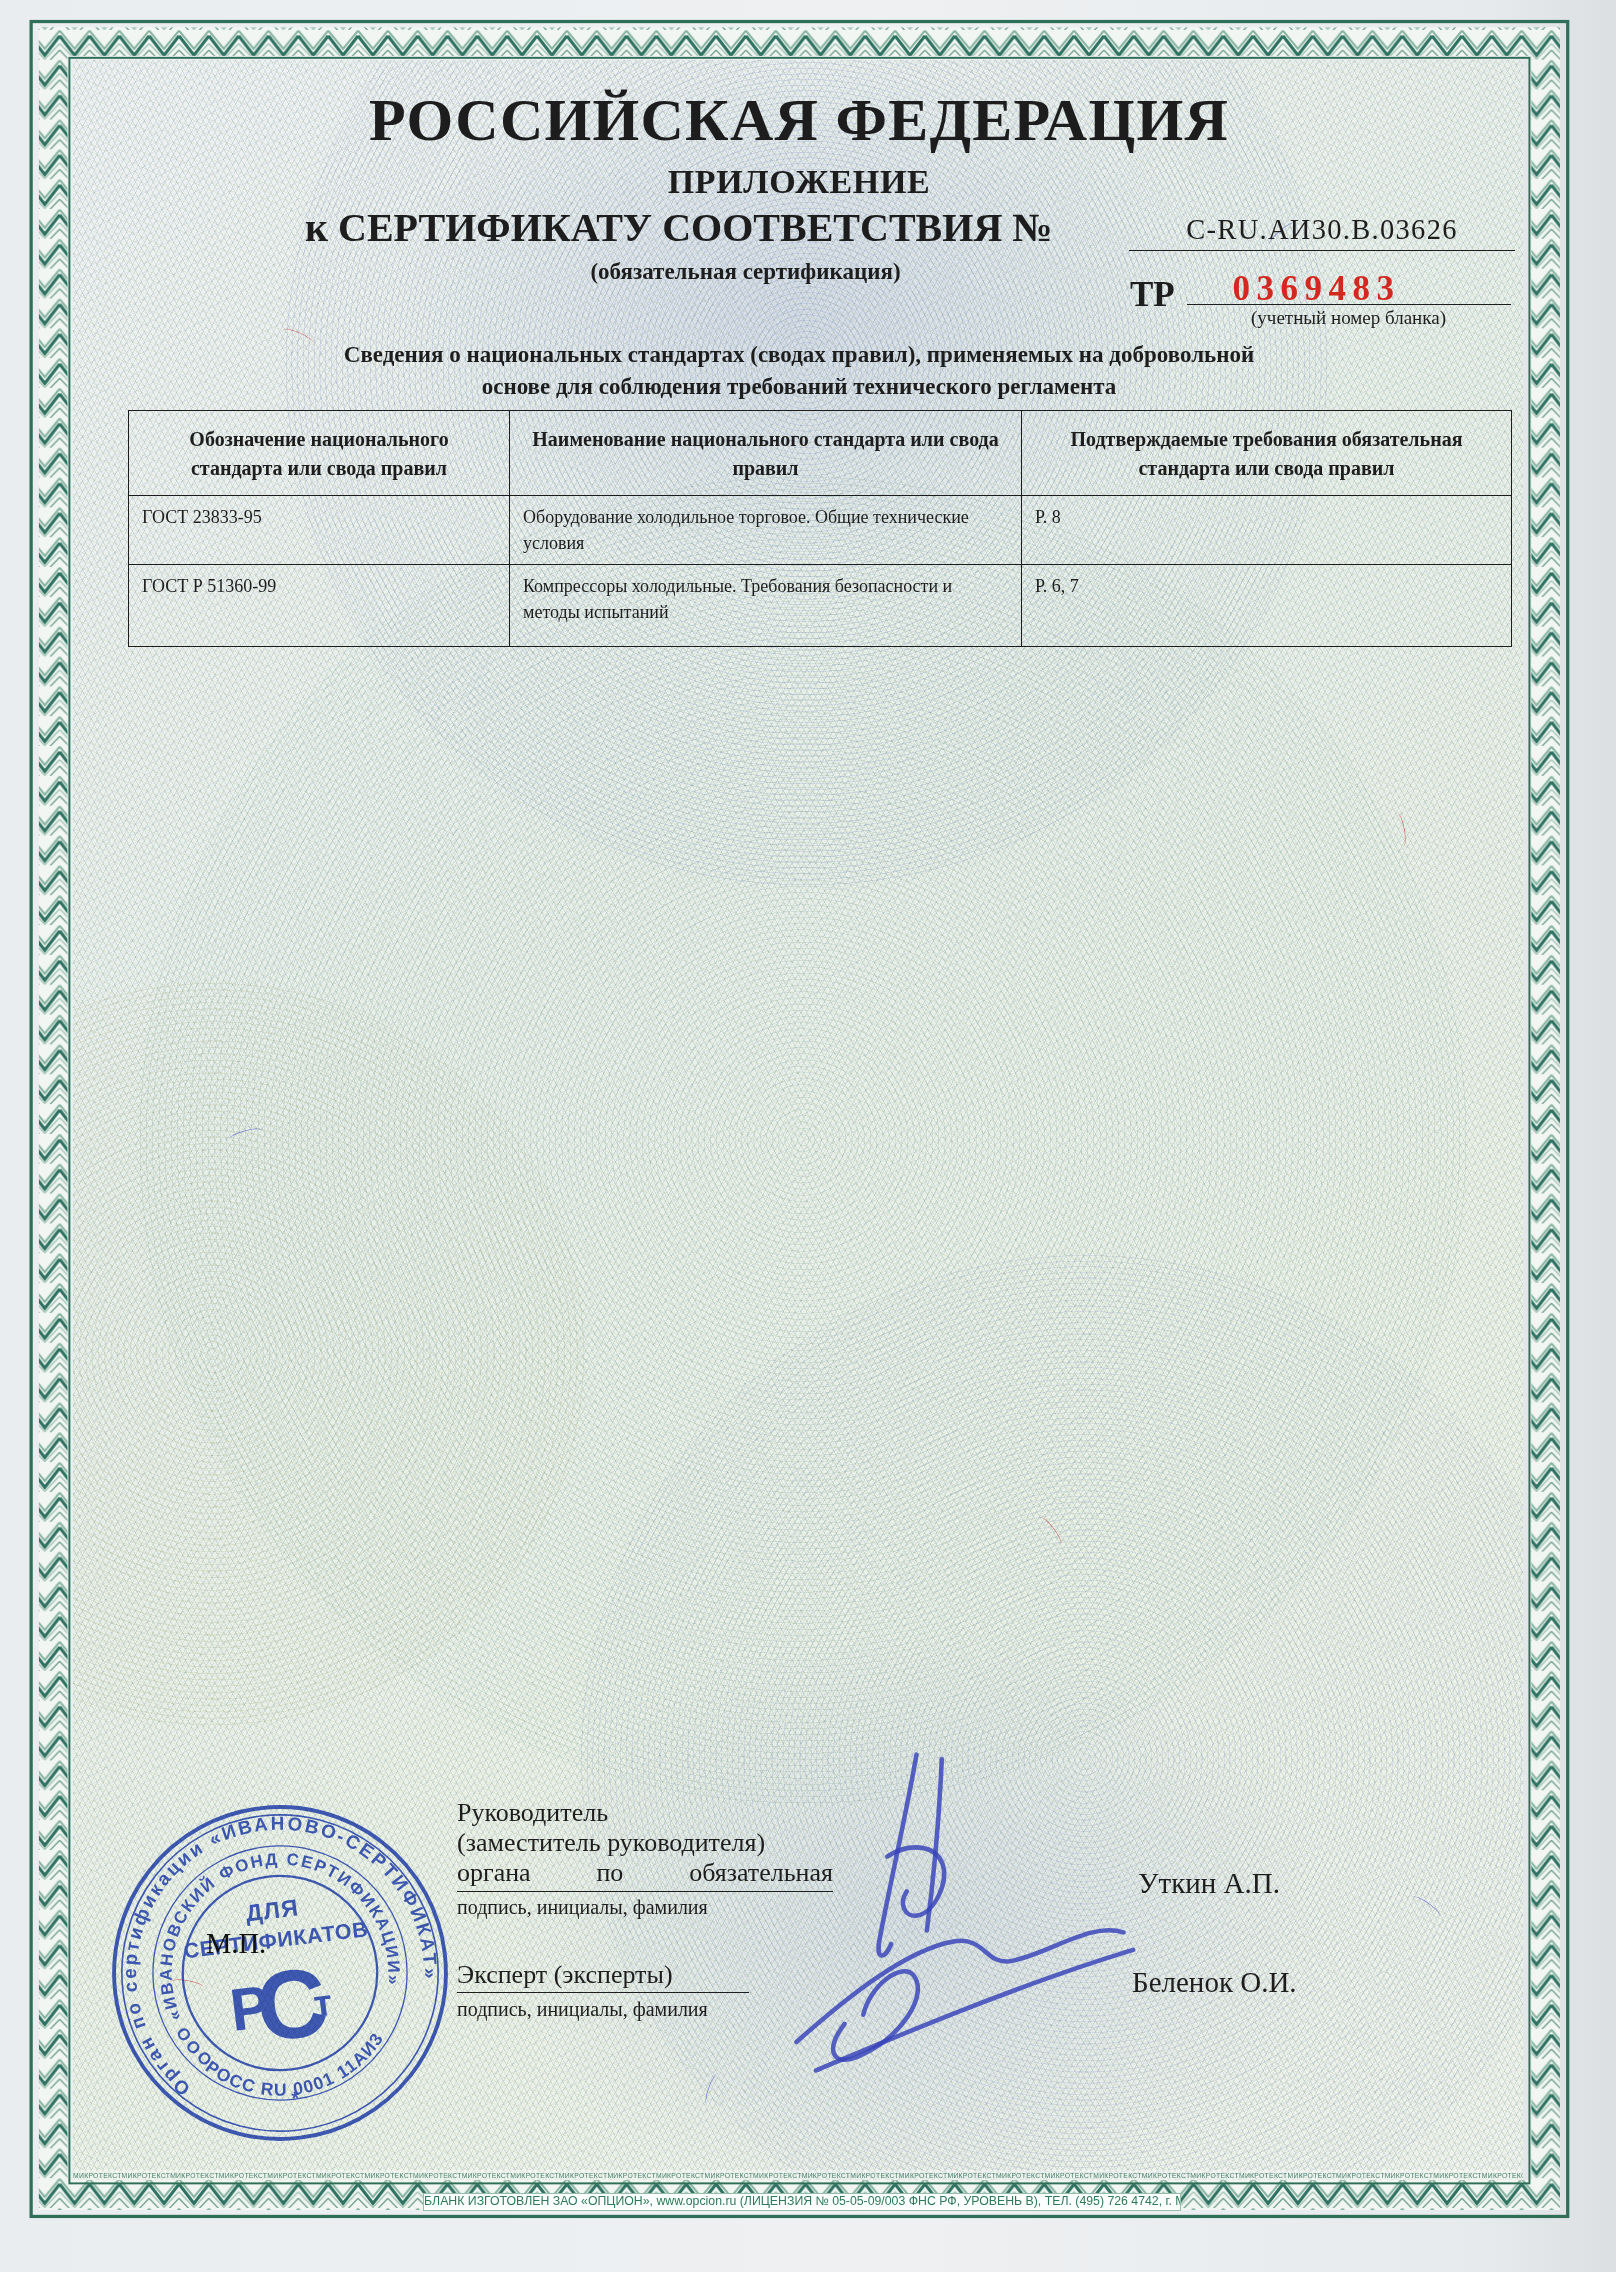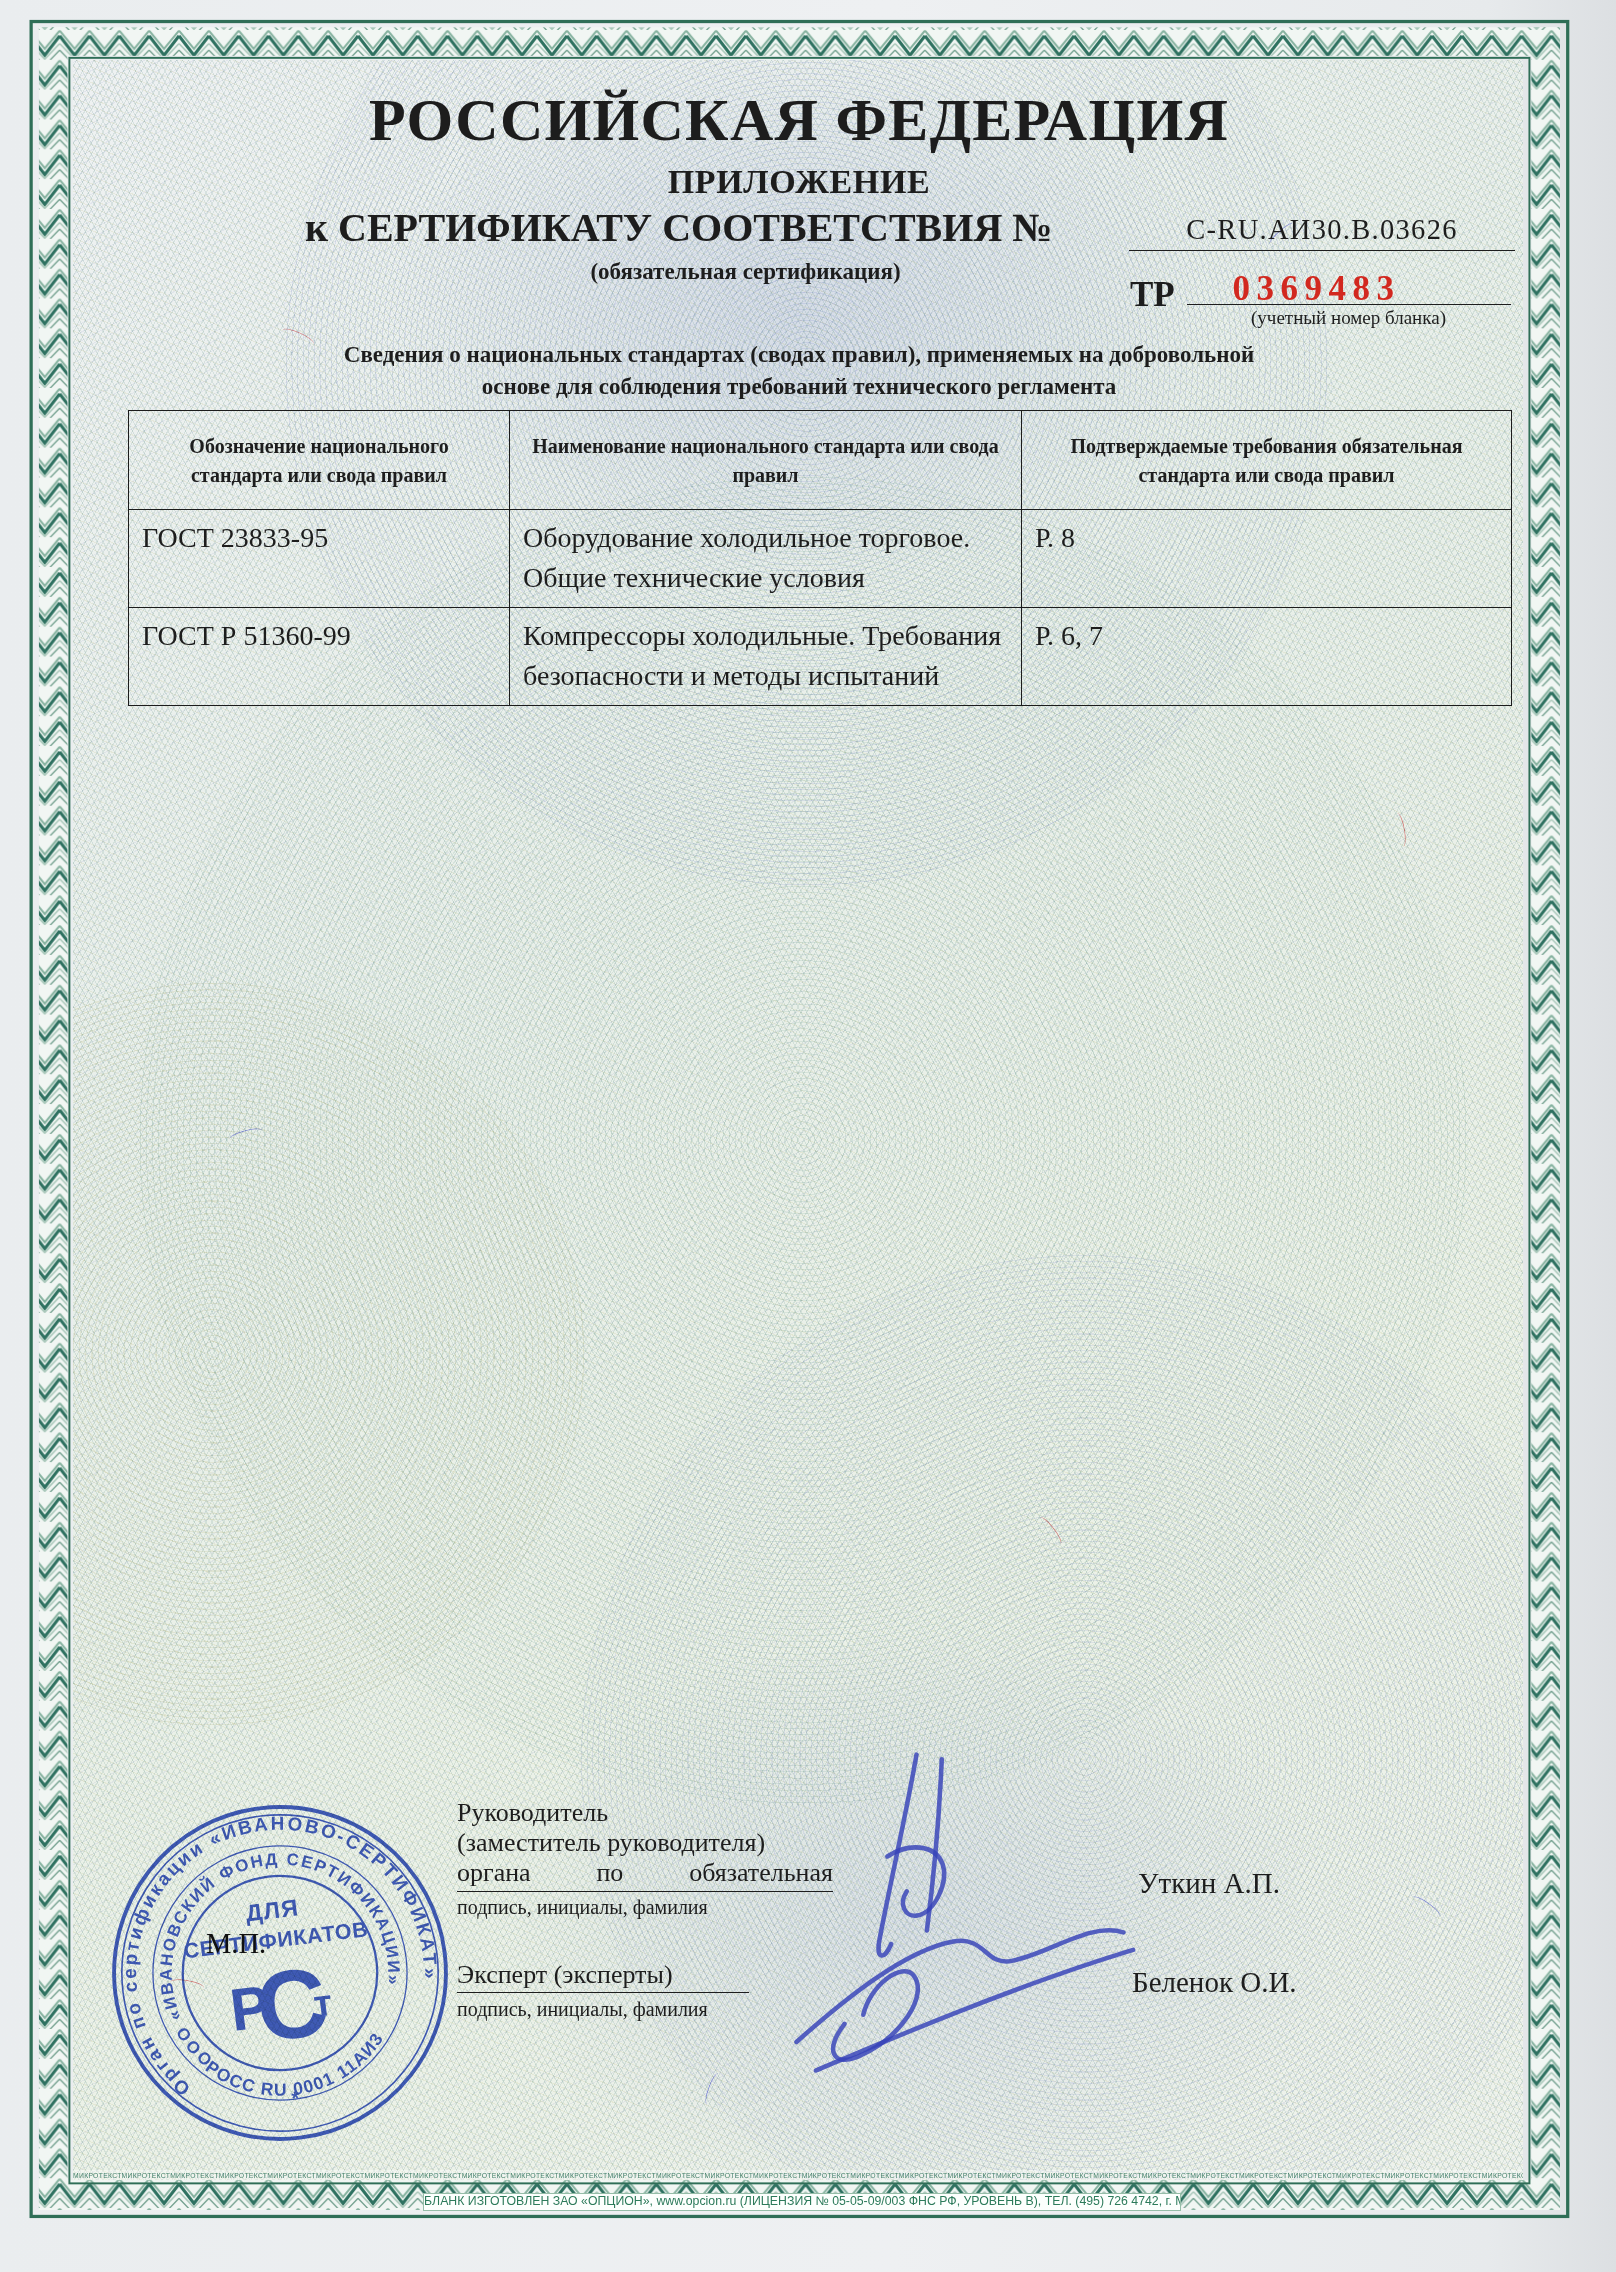--- a/index.html
+++ b/index.html
@@ -43,22 +43,22 @@
   .trlabel{left:1130px;top:275px;font-weight:bold;font-size:35px;}
   .blanknum{left:1187px;top:269px;width:259px;text-align:center;font-weight:bold;font-size:35px;letter-spacing:6.5px;}
   .blankline{left:1187px;top:304px;width:324px;height:0;border-top:1.3px solid #1d1d1d;}
   .blankcap{left:1193px;top:307px;width:311px;text-align:center;font-size:19px;}
   .intro1{left:31px;top:342px;width:1536px;text-align:center;font-weight:bold;font-size:23px;}
   .intro2{left:31px;top:374px;width:1536px;text-align:center;font-weight:bold;font-size:23px;}
   
   table.std{position:absolute;left:128px;top:410px;width:1384px;border-collapse:collapse;table-layout:fixed;}
   table.std td,table.std th{border:1.9px solid #1c1c1c;background:transparent;}
   table.std th{font-weight:bold;font-size:20px;line-height:1.42;text-align:center;vertical-align:middle;
-               padding:7.8px 18px 6.5px;height:99px;box-sizing:border-box;}
-  table.std td{font-size:28px;line-height:1.45;text-align:left;vertical-align:top;padding:7.8px 13px;box-sizing:border-box;}
+               padding:7.8px 18px 6.5px;height:85px;box-sizing:border-box;}
+  table.std td{font-size:18px;line-height:1.45;text-align:left;vertical-align:top;padding:7.8px 13px;box-sizing:border-box;}
   tr.r1 td{height:66px;} tr.r2 td{height:82px;}
   
   .sig-label{left:457px;width:376px;font-size:26px;line-height:1.12;}
   .justify3{display:flex;justify-content:space-between;gap:36px;}
   .sig-line{height:0;border-top:1.3px solid #1d1d1d;}
   .sig-cap{font-size:20px;}
   .sig-name{font-size:29px;}
   .mp{left:206px;top:1928px;font-size:28.5px;font-weight:normal;color:#101010;z-index:6;}
   
   .imprint{left:423px;top:2193px;width:756px;height:15.6px;line-height:15.6px;text-align:center;

